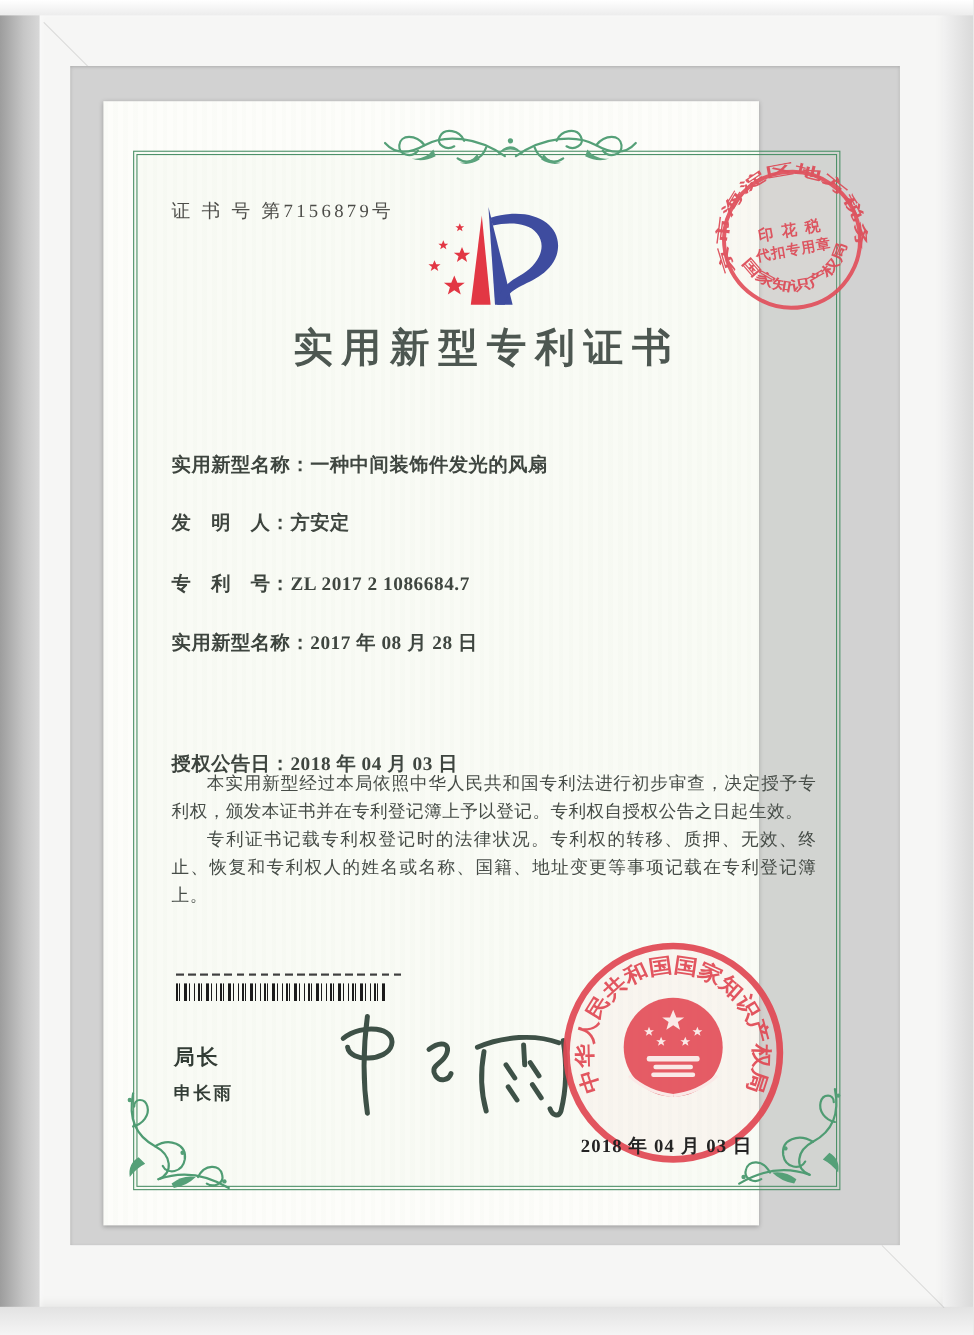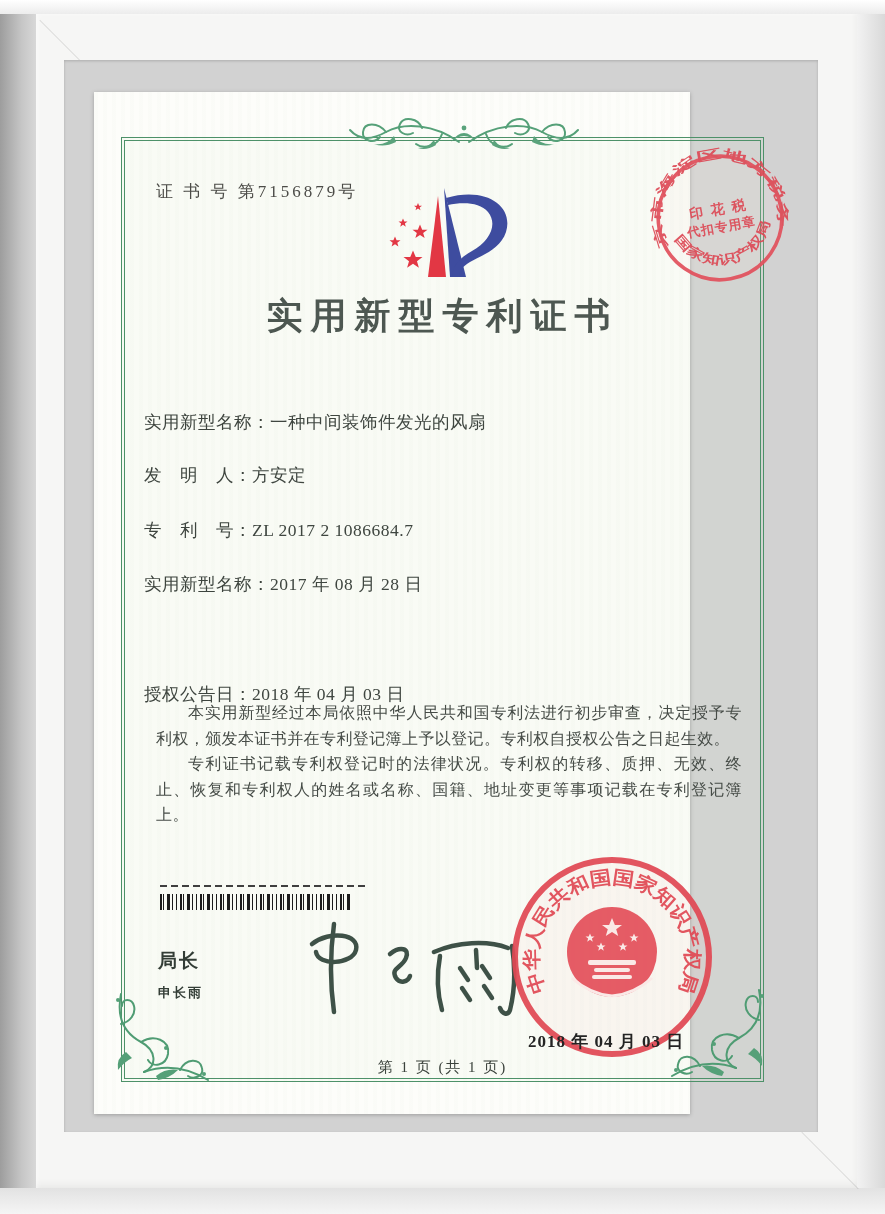--- a/index.html
+++ b/index.html
@@ -38,34 +38,34 @@
   .green-border { position:absolute; left:27px; top:45px; width:643px; height:945px;
     border:4px double #4d9169;
     background:rgba(214,236,210,.10); }
   .ornament { position:absolute; pointer-events:none; }
   
   .cert-no { position:absolute; left:62px; top:88px; font-size:17px; letter-spacing:3px; color:#4c4c48; }
   .logo { position:absolute; left:288px; top:88px; }
   .tax-stamp { position:absolute; left:556px; top:56px; transform:rotate(-10deg); opacity:.92; }
   .title { position:absolute; left:27px; top:200px; width:643px; text-align:center;
     font-size:36px; font-weight:bold; letter-spacing:8px; color:#4d5751; }
-  .field-row { position:absolute; left:50px; font-size:17.5px; color:#3d443e; letter-spacing:.5px; white-space:nowrap; }
+  .field-row { position:absolute; left:62px; font-size:17.5px; color:#3d443e; letter-spacing:.5px; white-space:nowrap;font-weight:bold; }
   .field-label { color:#3d443e; }
   .field-value { color:#3f4640; }
   .paragraphs { position:absolute; left:62px; top:608px; width:586px;
     font-size:16px; line-height:25.5px; color:#464c47; text-align:justify; letter-spacing:.4px; }
   .paragraphs p { text-indent:2em; }
   .dash-line { position:absolute; left:66px; top:793px; width:206px; height:2px;
     background:repeating-linear-gradient(90deg,#3f3f3f 0 7px, transparent 7px 11px); }
   .barcode { position:absolute; left:66px; top:802px; width:190px; height:16px;
     background:repeating-linear-gradient(90deg,#1c1c1c 0 2px,transparent 2px 3px,#1c1c1c 3px 4px,transparent 4px 7px,#1c1c1c 7px 10px,transparent 10px 12px,#1c1c1c 12px 13px,transparent 13px 16px,#1c1c1c 16px 17px,transparent 17px 20px); }
   .sign-title { position:absolute; left:64px; top:856px; font-family:"Liberation Sans",sans-serif;
     font-size:19px; font-weight:700; color:#333d36; letter-spacing:2px; }
   .sign-name { position:absolute; left:64px; top:892px; font-family:"Liberation Sans",sans-serif;
-    font-size:13px; font-weight:600; color:#333d36; letter-spacing:2px; }
+    font-size:16px; font-weight:600; color:#333d36; letter-spacing:2px; }
   .signature-svg { position:absolute; left:178px; top:818px; }
   .official-seal { position:absolute; left:410px; top:758px; opacity:.93; }
   .seal-date { position:absolute; left:434px; top:938px; font-size:17px; font-weight:bold;
     color:#242424; letter-spacing:1px; white-space:nowrap; }
   .footer { position:absolute; left:27px; top:966px; width:643px; text-align:center;
     font-size:15px; color:#3a413b; letter-spacing:2px; }
 </style>
 </head>
 <body>
 
@@ -235,15 +235,14 @@
       <use href="#st" transform="translate(130,88) scale(0.45)" fill="#fbe8e6"></use>
       <rect x="84" y="110" width="48" height="5" rx="2" fill="#fbe8e6"></rect>
       <rect x="90" y="118" width="36" height="4" rx="2" fill="#fbe8e6"></rect>
       <rect x="88" y="125" width="40" height="4" rx="2" fill="#fbe8e6"></rect>
       <path d="M68,128 Q86,144 108,146" stroke="#fbe8e6" stroke-width="3" fill="none"></path>
       <path d="M148,128 Q130,144 108,146" stroke="#fbe8e6" stroke-width="3" fill="none"></path>
     </g>
   </svg>
   <div class="seal-date">2018 年 04 月 03 日</div>
 
-  <div class="footer">第 1 页 (共 1 页)</div>
 
 </div>
 
 </body></html>

